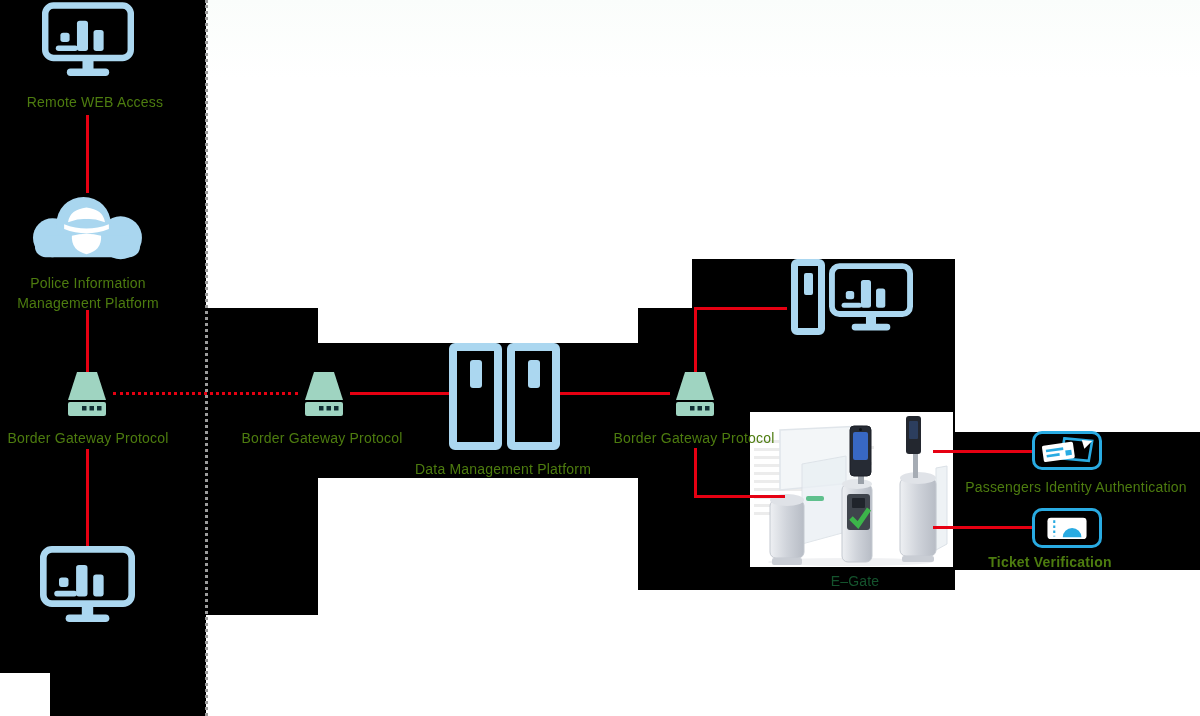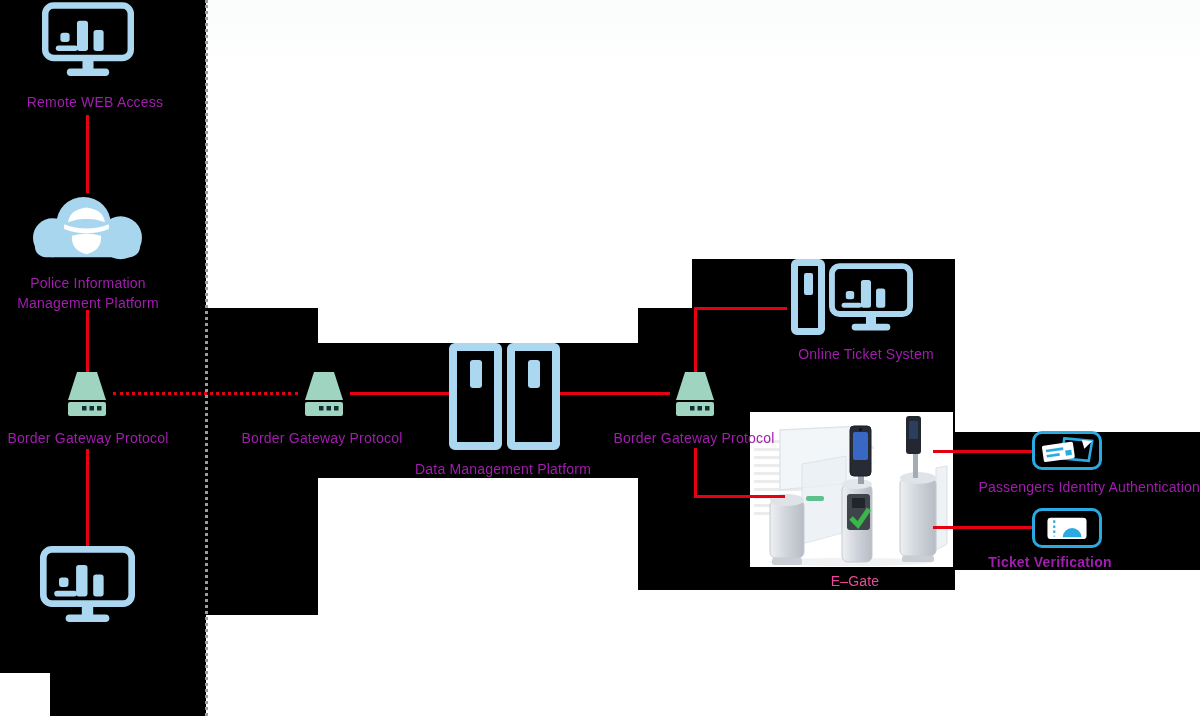--- a/index.html
+++ b/index.html
@@ -2,21 +2,21 @@
 <html><head>
 <meta charset="utf-8">
 <style>
   html,body{margin:0;padding:0;background:#ffffff;}
   .stage{position:relative;width:1200px;height:716px;background:#ffffff;overflow:hidden;
          font-family:"Liberation Sans",sans-serif;}
   .blk{position:absolute;background:#000000;}
   .whitebox{position:absolute;background:#ffffff;}
   .topstrip{position:absolute;left:206px;top:0;right:0;height:78px;
             background:linear-gradient(180deg,#fafdfb,#ffffff);}
-  .lbl{position:absolute;color:#a21caf;font-size:14px;letter-spacing:.2px;
+  .lbl{position:absolute;color:#4d7c0f;font-size:14px;letter-spacing:.2px;
        text-align:center;white-space:nowrap;line-height:19.5px;}
   .lbl span{display:block;}
   .red-h{position:absolute;height:3px;background:#e60012;}
   .red-v{position:absolute;width:3px;background:#e60012;}
   .red-dotted{position:absolute;height:0;border-top:3px dotted #e60012;}
   .gray-dotted-v{position:absolute;width:0;border-left:3px dotted #9c9c9c;}
   .tower{position:absolute;background:#000;border:8px solid #abd7f0;border-radius:6px;}
   .tower .slot{width:12px;height:28px;background:#abd7f0;border-radius:3px;margin:9px auto 0 auto;}
   .ots-tower{position:absolute;background:#000;border:7px solid #abd7f0;border-radius:6px;}
   .ots-tower .slot{width:9px;height:22px;background:#abd7f0;border-radius:2px;margin:7px auto 0 auto;}
@@ -172,37 +172,36 @@
   </div>
   <svg style="position:absolute;left:829px;top:263px;" width="84" height="71" viewBox="0 0 100 84">
     <rect x="3.5" y="3.5" width="93" height="57" rx="9" fill="#000" stroke="#abd7f0" stroke-width="7"></rect>
     <rect x="15" y="47" width="24" height="6" rx="3" fill="#abd7f0"></rect>
     <rect x="20" y="33" width="10" height="10" rx="3" fill="#abd7f0"></rect>
     <rect x="38" y="20" width="12" height="33" rx="3" fill="#abd7f0"></rect>
     <rect x="56" y="30" width="11" height="23" rx="3" fill="#abd7f0"></rect>
     <rect x="44" y="60" width="12" height="13" fill="#abd7f0"></rect>
     <rect x="27" y="72" width="46" height="8" rx="4" fill="#abd7f0"></rect>
   </svg>
-  <div class="lbl" style="left:766px;top:345px;width:200px;">Online Ticket System</div>
-
-  <div class="lbl" style="left:755px;top:572px;width:200px;color:#ec4899;">E–Gate</div>
+
+  <div class="lbl" style="left:755px;top:572px;width:200px;color:#14532d;">E–Gate</div>
 
   <div class="chip" style="left:1032px;top:431px;width:64px;height:33px;">
     <svg width="64" height="33" viewBox="0 0 70 38">
       <polygon points="32,5 64,8 60,31 28,28" fill="none" stroke="#29abe2" stroke-width="3"></polygon>
       <polygon points="52,7 64,8 55,17" fill="#ffffff"></polygon>
       <g transform="rotate(-8 26 20)">
         <rect x="7" y="11" width="36" height="19" rx="2" fill="#ffffff"></rect>
         <rect x="11" y="16" width="20" height="3" fill="#29abe2"></rect>
         <rect x="11" y="22" width="15" height="3" fill="#29abe2"></rect>
         <rect x="33" y="20" width="7" height="6" fill="#29abe2"></rect>
       </g>
     </svg>
   </div>
-  <div class="lbl" style="left:952px;top:478px;width:248px;text-align:right;">Passengers Identity Authentication</div>
+  <div class="lbl" style="left:952px;top:478px;width:248px;">Passengers Identity Authentication</div>
 
   <div class="chip" style="left:1032px;top:508px;width:64px;height:34px;">
     <svg width="64" height="34" viewBox="0 0 70 40">
       <rect x="12" y="8" width="46" height="25" rx="4" fill="#ffffff"></rect>
       <line x1="20" y1="11" x2="20" y2="30" stroke="#29abe2" stroke-width="2.5" stroke-dasharray="3,3"></line>
       <path d="M30,31 A11,11 0 0 1 52,31 Z" fill="#29abe2"></path>
     </svg>
   </div>
   <div class="lbl" style="left:950px;top:553px;width:200px;font-weight:bold;">Ticket Verification</div>
 

